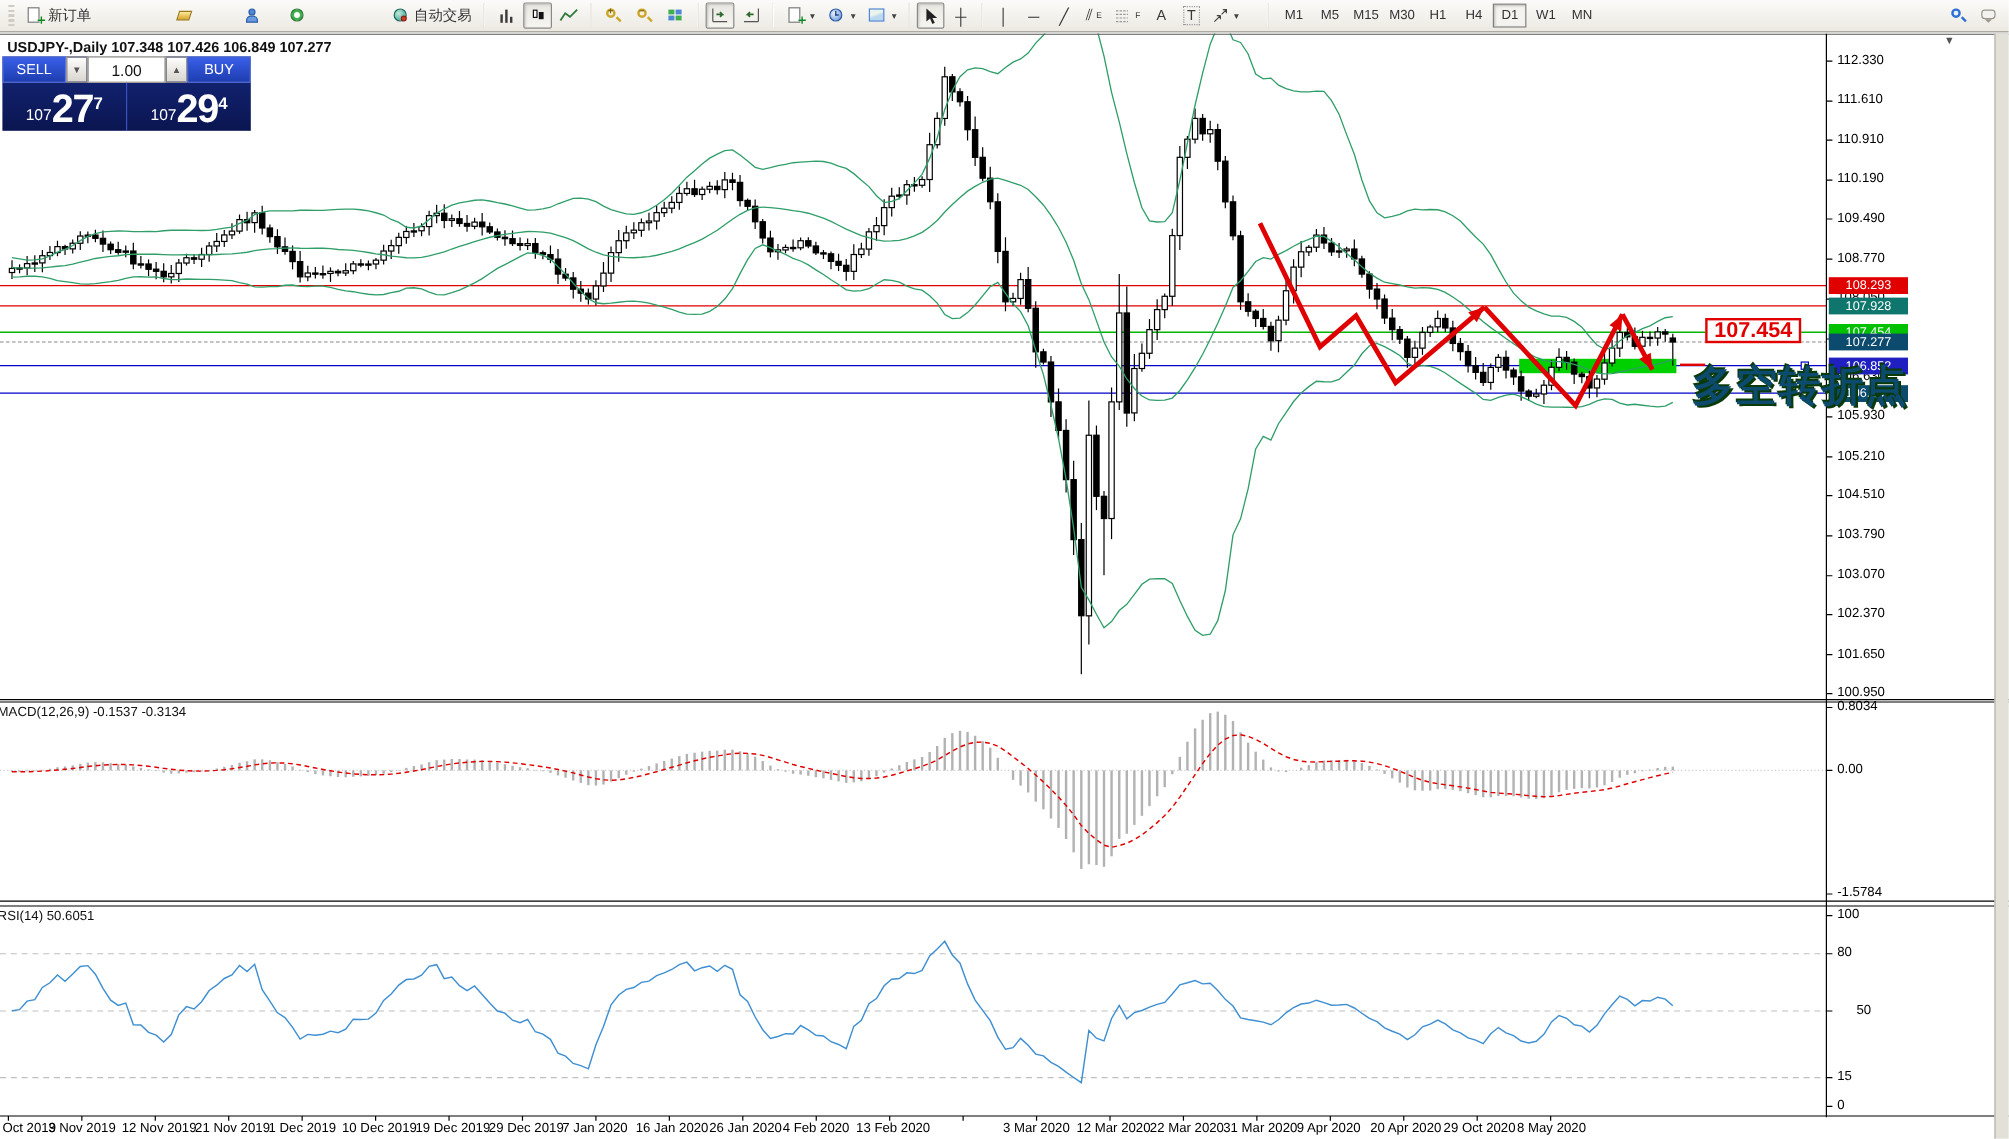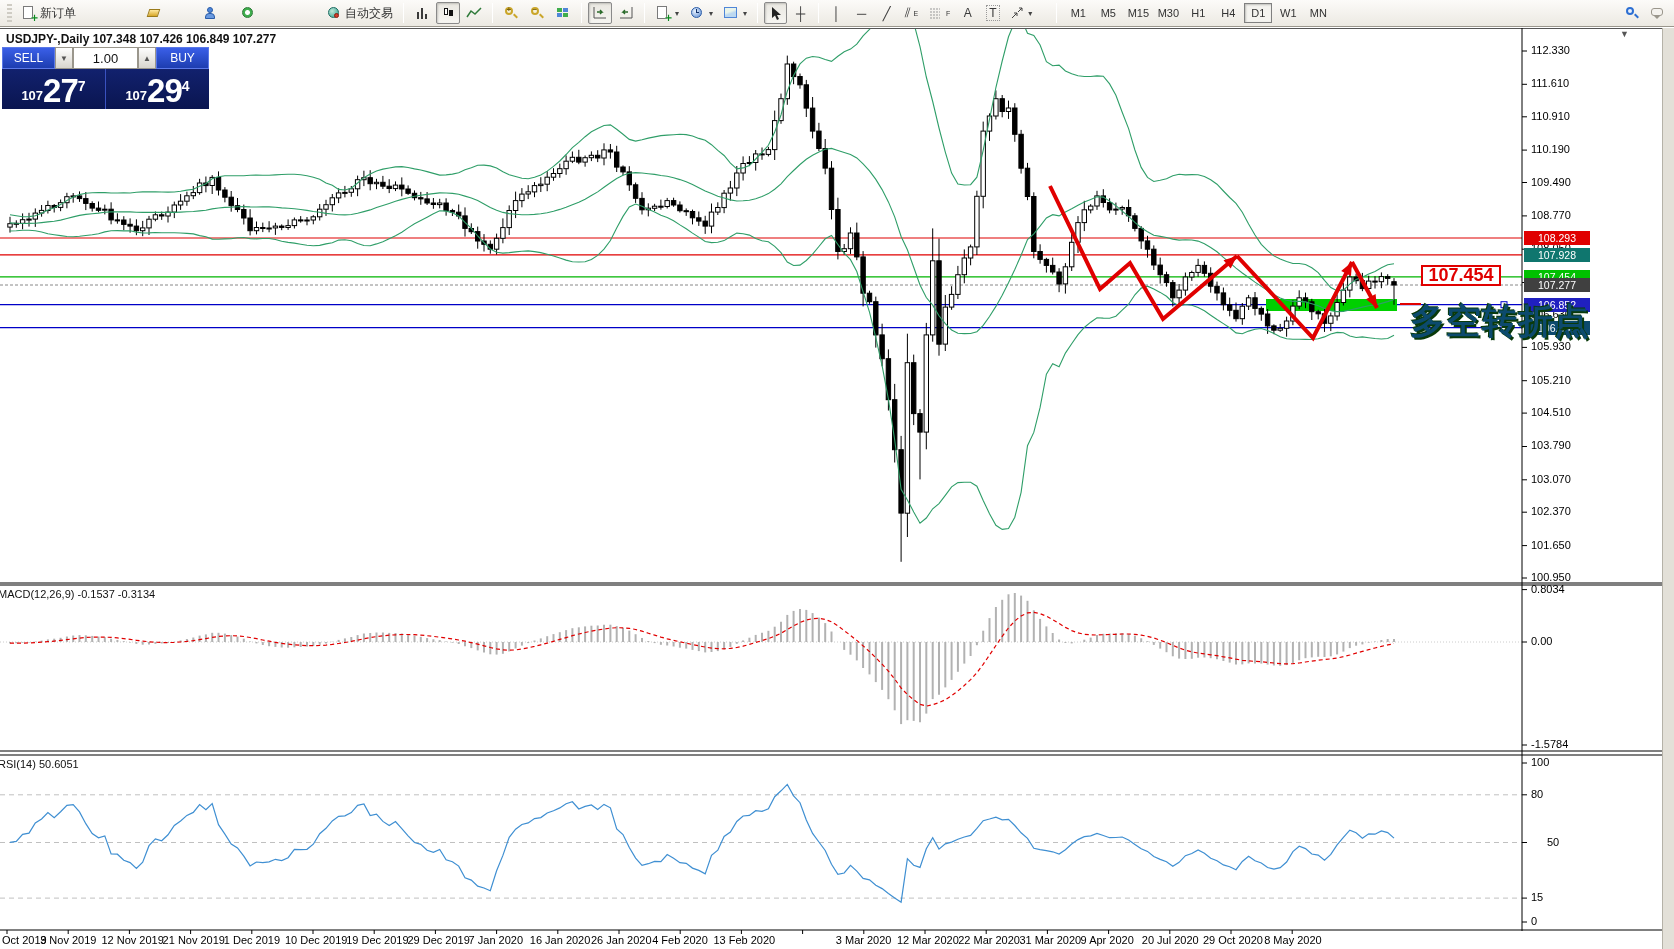--- a/index.html
+++ b/index.html
@@ -80,21 +80,21 @@
   #tp-row1 { display:flex; height:22px; align-items:stretch; }
   .tp-btn { background:linear-gradient(#3a5fe8,#1d3db0); border:1px solid #5a78e8; color:#fff;
     font-size:12px; display:flex; align-items:center; justify-content:center; }
   #tp-sell { width:53px; } #tp-buy { width:53px; }
   #tp-spin-dn,#tp-spin-up { width:18px; background:linear-gradient(#fdfdfd,#d8d5ce); border:1px solid #9a968c;
     color:#555; font-size:8px; display:flex; align-items:center; justify-content:center; }
   #tp-vol { flex:1; background:#fff; color:#111; font-size:13px; display:flex; align-items:center;
     justify-content:center; border:1px solid #9a968c; }
   #tp-row2 { display:flex; height:40px; }
   .tp-price { flex:1; display:flex; align-items:flex-end; justify-content:center; padding-bottom:3px; }
-  .tp-price .small { font-size:13px; font-weight:bold; margin-bottom:3px; }
+  .tp-price .small { font-size:13px; font-weight:normal; margin-bottom:3px; }
   .tp-price .big { font-size:33px; font-weight:bold; line-height:30px; letter-spacing:-1px; }
   .tp-price .sup { font-size:14px; font-weight:bold; margin-bottom:12px; }
   #tp-div { width:1px; background:#3a52c0; }
 
   .annot-box { position:absolute; left:1421px; top:265px; width:80px; height:21px; z-index:14;
     background:#fff; border:2px solid #e00000; color:#e00000; font-size:18px; font-weight:600;
     display:flex; align-items:center; justify-content:center; }
   #cn-note { position:absolute; left:1410px; top:298px; z-index:14; font-size:35px; font-weight:bold;
     color:#0c4a6e; letter-spacing:1px; text-shadow:2px 2px 0 #0a3a0a, -1px -1px 0 #0a3a0a; white-space:nowrap; }
 </style>
@@ -1074,21 +1074,21 @@
       <div class="axis-label" style="left: 1531px; top: 411.482px;">103.790</div>
       <div class="axis-label" style="left: 1531px; top: 444.824px;">103.070</div>
       <div class="axis-label" style="left: 1531px; top: 477.241px;">102.370</div>
       <div class="axis-label" style="left: 1531px; top: 510.583px;">101.650</div>
       <div class="axis-label" style="left: 1531px; top: 543px;">100.950</div>
       <div class="level-tag" style="top: 202.951px; background: rgb(224, 0, 0);">108.293</div>
       <div class="level-tag" style="top: 219.854px; background: #0f766e;">107.928</div>
       <div class="level-tag" style="top: 241.804px; background: rgb(0, 192, 0);">107.454</div>
       <div class="level-tag" style="top: 269.682px; background: rgb(32, 32, 192);">106.852</div>
       <div class="level-tag" style="top: 292.606px; background: #0c4a6e;">106.357</div>
-      <div class="level-tag" style="top: 250.001px; background: #404040;">107.277</div>
+      <div class="level-tag" style="top: 250.001px; background: #0c4a6e;">107.277</div>
       <div class="axis-label" style="left: 1531px; top: 554.573px;">0.8034</div>
       <div class="axis-label" style="left: 1531px; top: 607px;">0.00</div>
       <div class="axis-label" style="left: 1531px; top: 710px;">-1.5784</div>
       <div class="axis-label" style="left: 1531px; top: 728px;">100</div>
       <div class="axis-label" style="left: 1531px; top: 759.8px;">80</div>
       <div class="axis-label" style="left: 1547px; top: 807.5px;">50</div>
       <div class="axis-label" style="left: 1531px; top: 863.15px;">15</div>
       <div class="axis-label" style="left: 1531px; top: 887px;">0</div>
       <div class="date-label" style="top: 906px; left: 2px;">Oct 2019</div>
       <div class="date-label" style="top: 906px; left: 40.2px;">3 Nov 2019</div>
@@ -1102,17 +1102,17 @@
       <div class="date-label" style="top: 906px; left: 529.8px;">16 Jan 2020</div>
       <div class="date-label" style="top: 906px; left: 591px;">26 Jan 2020</div>
       <div class="date-label" style="top: 906px; left: 652.2px;">4 Feb 2020</div>
       <div class="date-label" style="top: 906px; left: 713.4px;">13 Feb 2020</div>
       <div class="date-label" style="top: 906px; left: 774.6px; margin-top: 38px;">23 Feb 2020</div>
       <div class="date-label" style="top: 906px; left: 835.8px;">3 Mar 2020</div>
       <div class="date-label" style="top: 906px; left: 897px;">12 Mar 2020</div>
       <div class="date-label" style="top: 906px; left: 958.2px;">22 Mar 2020</div>
       <div class="date-label" style="top: 906px; left: 1019.4px;">31 Mar 2020</div>
       <div class="date-label" style="top: 906px; left: 1080.6px;">9 Apr 2020</div>
-      <div class="date-label" style="top: 906px; left: 1141.8px;">20 Jul 2020</div>
+      <div class="date-label" style="top: 906px; left: 1141.8px;">20 Apr 2020</div>
       <div class="date-label" style="top: 906px; left: 1203px;">29 Oct 2020</div>
       <div class="date-label" style="top: 906px; left: 1264.2px;">8 May 2020</div>
     </div>
 </div>
 
 </body></html>

